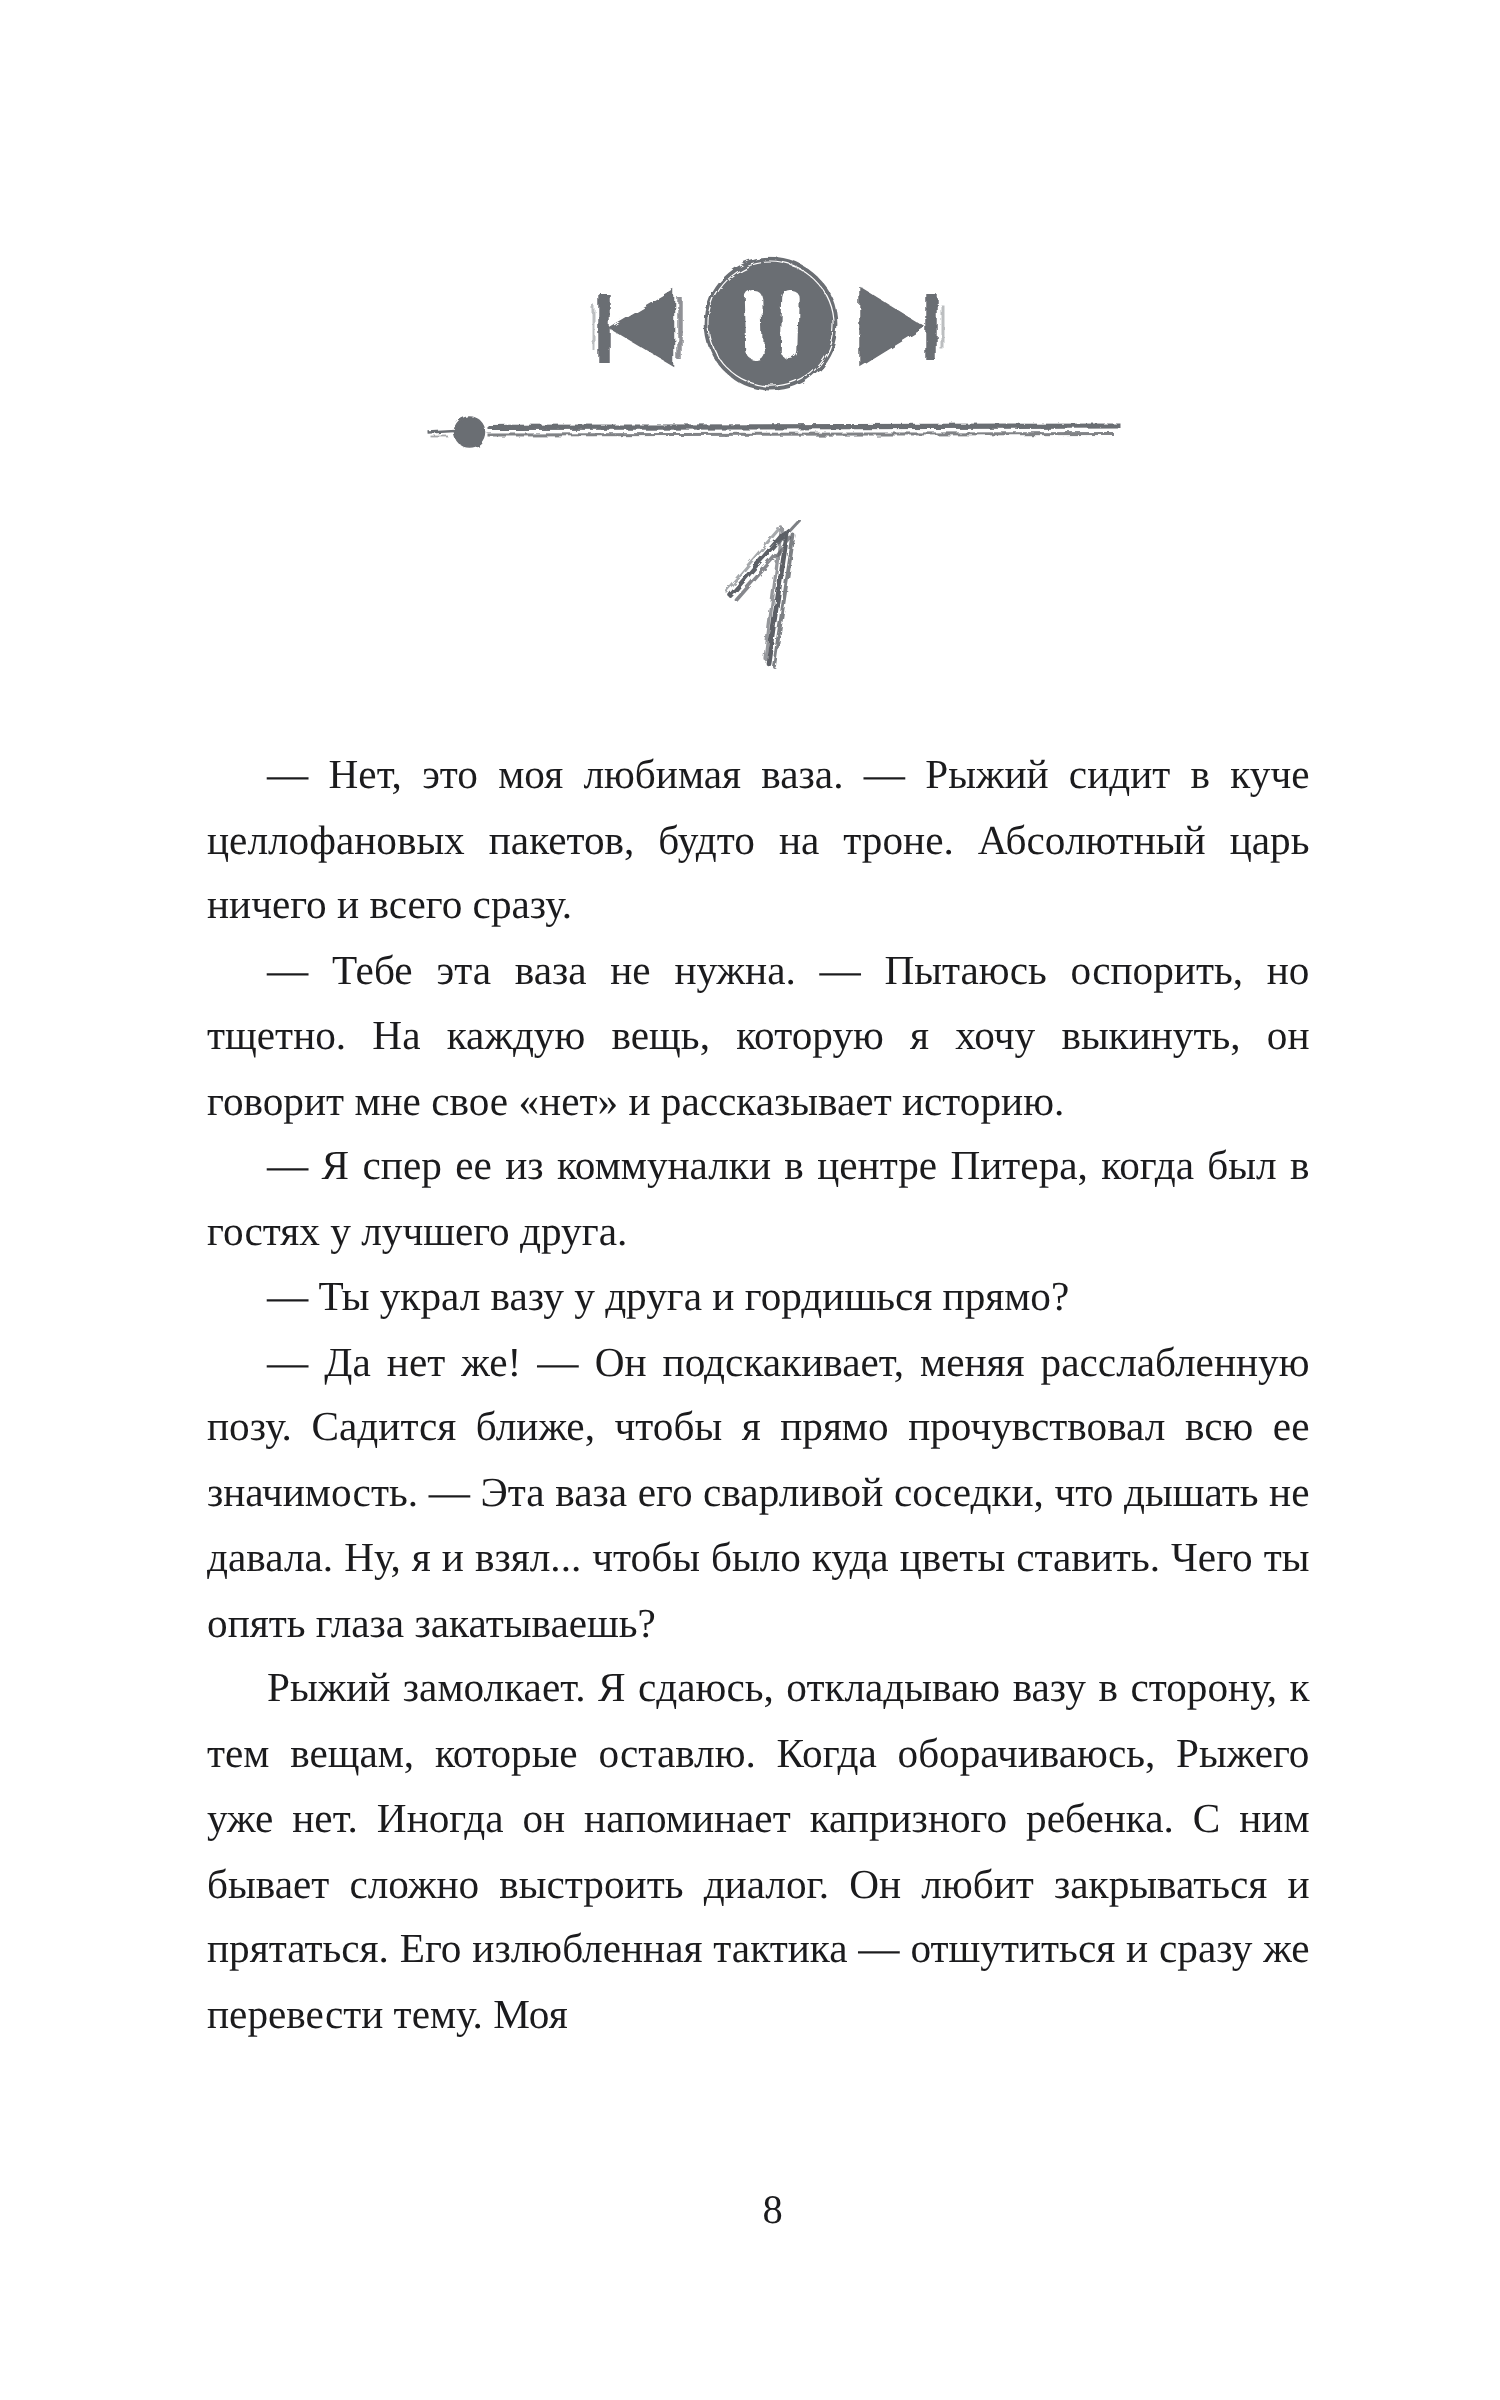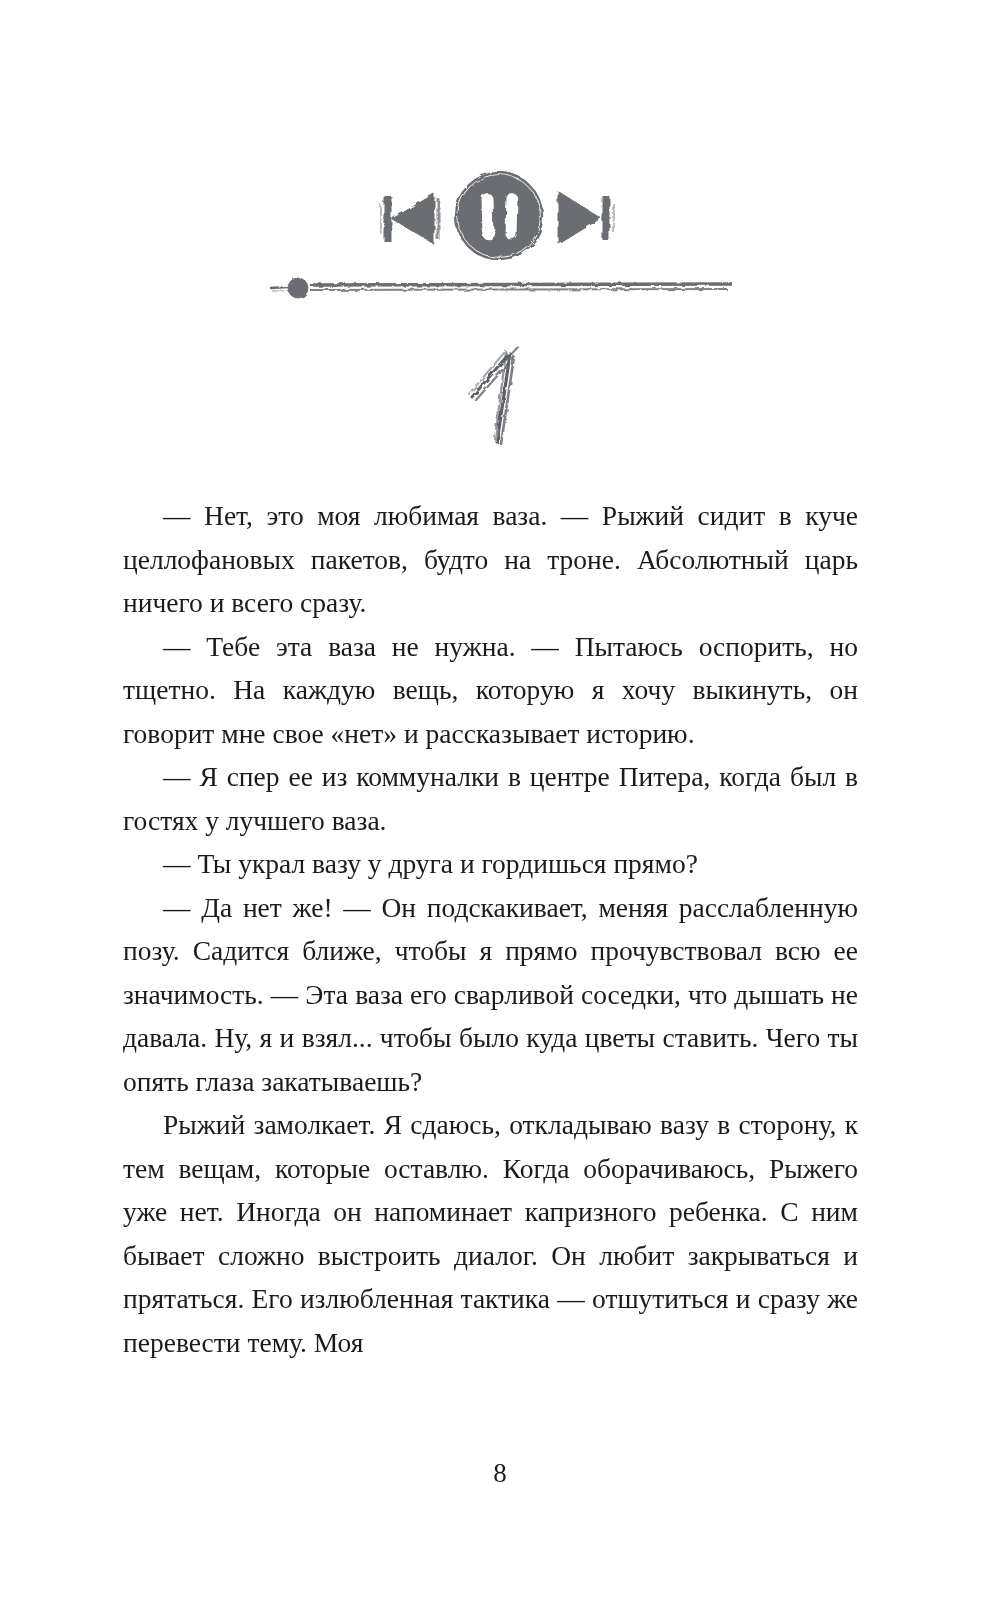--- a/index.html
+++ b/index.html
@@ -3,20 +3,21 @@
 <meta charset="utf-8">
 <style>
   html, body { margin: 0; padding: 0; background: #ffffff; }
   .page {
     position: relative;
     width: 885px;
     height: 1600px;
     background: #ffffff;
     font-family: "Liberation Serif", serif;
     overflow: hidden;
+    margin-left: 15px;
   }
   
   .media-controls { position: absolute; left: 0; top: 0; width: 1000px; height: 270px; }
   .icon-prev  { position: absolute; left: 378px; top: 188px; }
   .icon-pause { position: absolute; left: 453px; top: 171px; }
   .icon-next  { position: absolute; left: 553px; top: 186px; }
   .progress   { position: absolute; left: 266px; top: 275px; }
   .chapter-number { position: absolute; left: 452px; top: 342px; }
 
   
@@ -107,21 +108,21 @@
       <path d="M20,55 L56,13" stroke-width="3"></path>
       <path d="M24,58 L60,17" stroke-width="2.4" opacity="0.75"></path>
       <path d="M17,52 L52,11" stroke-width="2" opacity="0.55"></path>
       <path d="M52,20 L66,5" stroke-width="2" opacity="0.8"></path>
     </g>
   </svg>
 
   <div class="body-text">
     <p>— Нет, это моя любимая ваза. — Рыжий сидит в куче целлофановых пакетов, будто на троне. Абсолютный царь ничего и всего сразу.</p>
     <p>— Тебе эта ваза не нужна. — Пытаюсь оспорить, но тщетно. На каждую вещь, которую я хочу выкинуть, он говорит мне свое «нет» и рассказывает историю.</p>
-    <p>— Я спер ее из коммуналки в центре Питера, когда был в гостях у лучшего ваза.</p>
+    <p>— Я спер ее из коммуналки в центре Питера, когда был в гостях у лучшего друга.</p>
     <p>— Ты украл вазу у друга и гордишься прямо?</p>
     <p>— Да нет же! — Он подскакивает, меняя расслабленную позу. Садится ближе, чтобы я прямо прочувствовал всю ее значимость. — Эта ваза его сварливой соседки, что дышать не давала. Ну, я и взял... чтобы было куда цветы ставить. Чего ты опять глаза закатываешь?</p>
     <p>Рыжий замолкает. Я сдаюсь, откладываю вазу в сторону, к тем вещам, которые оставлю. Когда оборачиваюсь, Рыжего уже нет. Иногда он напоминает капризного ребенка. С ним бывает сложно выстроить диалог. Он любит закрываться и прятаться. Его излюбленная тактика — отшутиться и сразу же перевести тему. Моя</p>
   </div>
 
   <div class="page-number">8</div>
 
 </div>
 
 </body></html>

